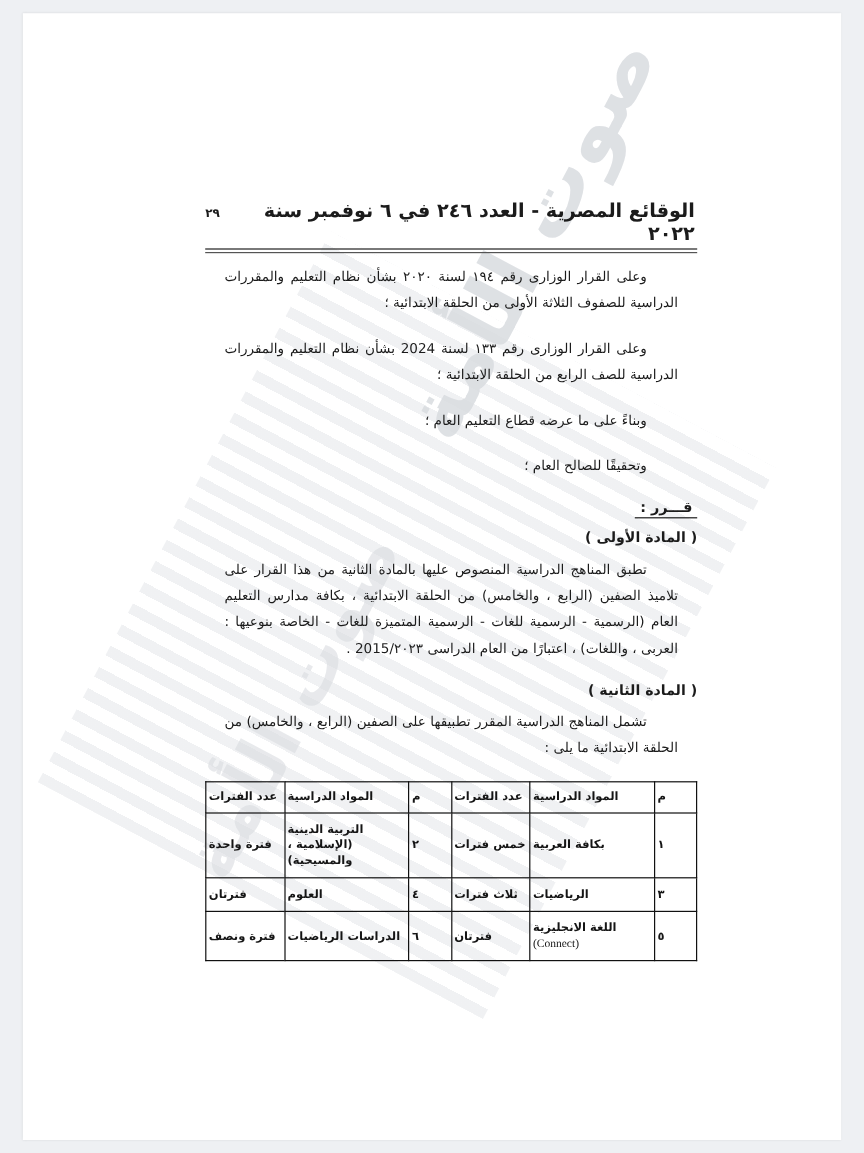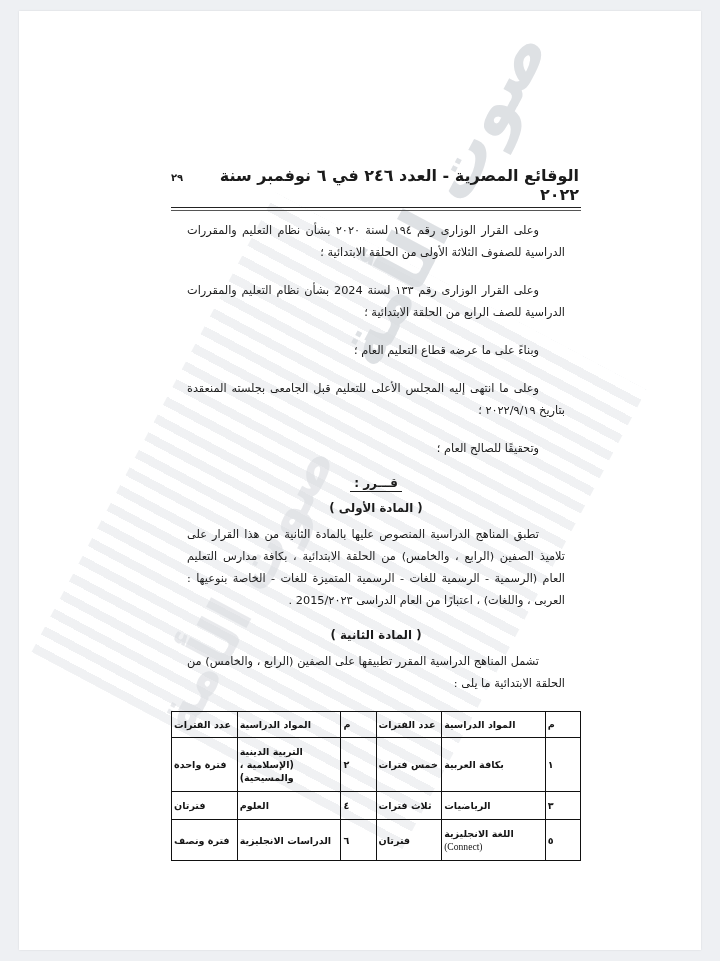--- a/index.html
+++ b/index.html
@@ -127,21 +127,20 @@
     font-size: 11.3px;
     line-height: 22px;
     text-align: justify;
     text-align-last: right;
     direction: rtl;
     text-indent: 26px;
   }
   p.block { margin-top: 9px; }
 
   .center-line {
-    text-align: center;
     direction: rtl;
     font-size: 12px;
     font-weight: bold;
     margin: 0;
   }
   .decree-word {
     display: inline-block;
     border-bottom: 1.2px solid #1b1b1b;
     padding: 0 4px 1px 4px;
     letter-spacing: 4px;
@@ -195,21 +194,20 @@
 
         <div class="running-head">
           <span class="rh-title">الوقائع المصرية - العدد ٢٤٦ في ٦ نوفمبر سنة ٢٠٢٢</span>
           <span class="rh-page">٢٩</span>
         </div>
         <div class="head-rule"></div>
 
         <p class="para block">وعلى القرار الوزارى رقم ١٩٤ لسنة ٢٠٢٠ بشأن نظام التعليم والمقررات الدراسية للصفوف الثلاثة الأولى من الحلقة الابتدائية ؛</p>
         <p class="para block">وعلى القرار الوزارى رقم ١٣٣ لسنة 2024 بشأن نظام التعليم والمقررات الدراسية للصف الرابع من الحلقة الابتدائية ؛</p>
         <p class="para block">وبناءً على ما عرضه قطاع التعليم العام ؛</p>
-        <p class="para">وعلى ما انتهى إليه المجلس الأعلى للتعليم قبل الجامعى بجلسته المنعقدة بتاريخ ٢٠٢٢/٩/١٩ ؛</p>
         <p class="para">وتحقيقًا للصالح العام ؛</p>
 
         <div class="decree-wrap">
           <p class="center-line">
             <span class="decree-word">قـــرر :</span>
           </p>
         </div>
 
         <p class="center-line article-head">( المادة الأولى )</p>
         <p class="para block">تطبق المناهج الدراسية المنصوص عليها بالمادة الثانية من هذا القرار على تلاميذ الصفين (الرابع ، والخامس) من الحلقة الابتدائية ، بكافة مدارس التعليم العام (الرسمية - الرسمية للغات - الرسمية المتميزة للغات - الخاصة بنوعيها : العربى ، واللغات) ، اعتبارًا من العام الدراسى 2015/٢٠٢٣ .</p>
@@ -251,21 +249,21 @@
               </tr>
 
               <tr>
                 <td class="c-num">٥</td>
                 <td class="c-subj">
                   <span>اللغة الانجليزية</span><br>
                   <span class="latin">(Connect)</span>
                 </td>
                 <td class="c-period">فترتان</td>
                 <td class="c-num">٦</td>
-                <td class="c-subj">الدراسات الانجليزية</td>
+                <td class="c-subj">الدراسات الرياضيات</td>
                 <td class="c-period">فترة ونصف</td>
               </tr>
             </tbody>
           </table>
         </div>
 
       </div>
     </div>
   </div>
 </div>

